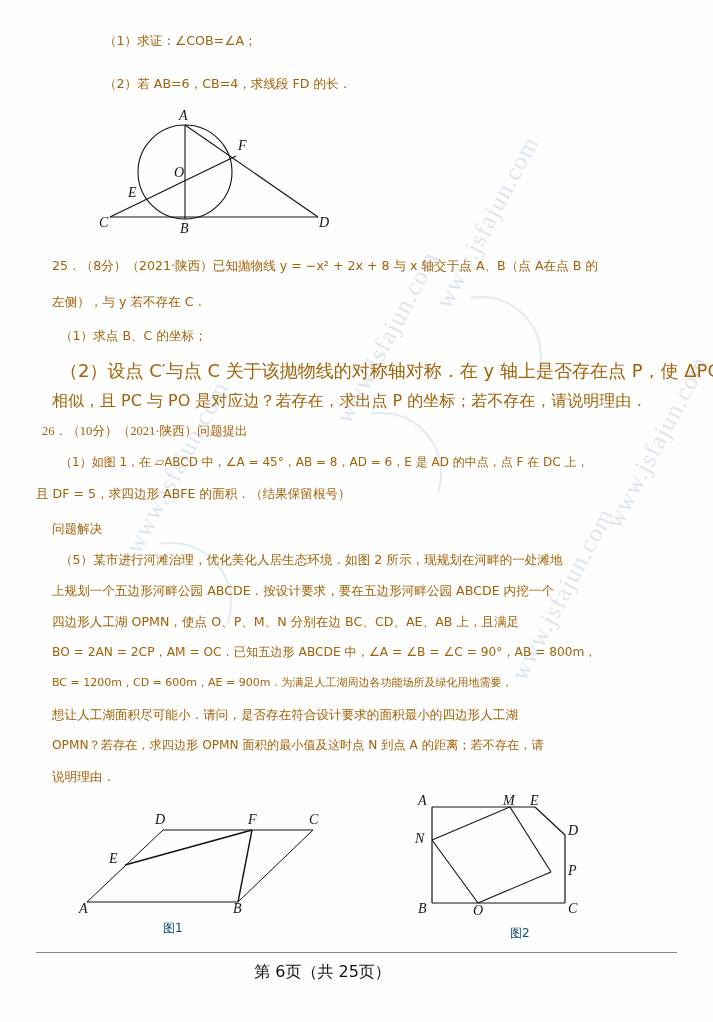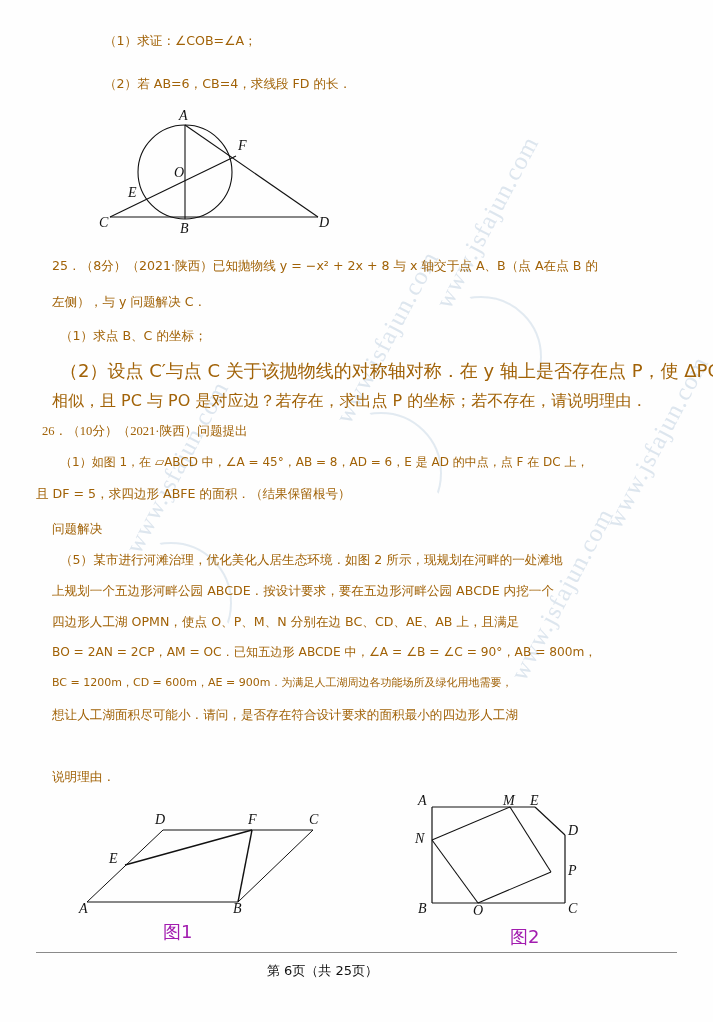--- a/index.html
+++ b/index.html
@@ -67,43 +67,43 @@
   .figure { position: absolute; z-index: 2; }
   svg text {
     font-family: "Liberation Serif", serif;
     font-style: italic;
     font-size: 14px;
     fill: #111;
   }
   .cap {
     position: absolute;
     font-family: "DejaVu Sans", sans-serif;
-    font-size: 18px;
-    color: #a21caf;
+    font-size: 12px;
+    color: #0c4a6e;
     z-index: 2;
     white-space: nowrap;
   }
 
   
   .footer-rule {
     position: absolute;
     left: 36px;
     right: 36px;
     top: 952px;
     border-top: 1px solid #8a8a8a;
     z-index: 2;
   }
   .footer-text {
     position: absolute;
     top: 962px;
     left: 0;
     width: 645px;
     text-align: center;
     font-family: "DejaVu Sans", sans-serif;
-    font-size: 13px;
+    font-size: 16px;
     color: #111;
     z-index: 2;
   }
 </style>
 </head>
 <body>
 
 <div class="page">
 
   <div class="watermark-layer">
@@ -139,35 +139,36 @@
         <text x="143" y="45">F</text>
         <text x="79" y="72">O</text>
         <text x="33" y="92">E</text>
         <text x="4" y="122">C</text>
         <text x="85" y="128">B</text>
         <text x="224" y="122">D</text>
       </svg>
     </div>
 
     <div class="line cn" style="left:52px; top:258px;"><span>25．（8分）（2021·陕西）已知抛物线 y = −x² + 2x + 8 与 x 轴交于点 A、B（点 A在点 B 的</span></div>
-    <div class="line cn" style="left:52px; top:294px;">左侧），与 y 问题解决 C．</div>
+    <div class="line cn" style="left:52px; top:294px;">左侧），与 y 若不存在 C．</div>
     <div class="line cn" style="left:60px; top:328px;">（1）求点 B、C 的坐标；</div>
     <div class="line cn" style="left:60px; top:360px; font-size:18px;">（2）设点 C′与点 C 关于该抛物线的对称轴对称．在 y 轴上是否存在点 P，使 ΔPCC′与 ΔPOB</div>
     <div class="line cn" style="left:52px; top:391px; font-size:16px;">相似，且 PC 与 PO 是对应边？若存在，求出点 P 的坐标；若不存在，请说明理由．</div>
 
     <div class="line cn" style="left:42px; top:424px;font-family:Liberation Serif, serif;">26．（10分）（2021·陕西）问题提出</div>
     <div class="line cn" style="left:60px; top:455px; font-size:12px;">（1）如图 1，在 ▱ABCD 中，∠A = 45°，AB = 8，AD = 6，E 是 AD 的中点，点 F 在 DC 上，</div>
     <div class="line cn" style="left:36px; top:486px;">且 DF = 5，求四边形 ABFE 的面积．（结果保留根号）</div>
     <div class="line cn" style="left:52px; top:521px;">问题解决</div>
     <div class="line cn" style="left:60px; top:552px;">（5）某市进行河滩治理，优化美化人居生态环境．如图 2 所示，现规划在河畔的一处滩地</div>
     <div class="line cn" style="left:52px; top:583px;">上规划一个五边形河畔公园 ABCDE．按设计要求，要在五边形河畔公园 ABCDE 内挖一个</div>
     <div class="line cn" style="left:52px; top:614px;">四边形人工湖 OPMN，使点 O、P、M、N 分别在边 BC、CD、AE、AB 上，且满足</div>
     <div class="line cn" style="left:52px; top:645px; font-size:12.2px;">BO = 2AN = 2CP，AM = OC．已知五边形 ABCDE 中，∠A = ∠B = ∠C = 90°，AB = 800m，</div>
     <div class="line cn" style="left:52px; top:676px; font-size:11px;">BC = 1200m，CD = 600m，AE = 900m．为满足人工湖周边各功能场所及绿化用地需要，</div>
     <div class="line cn" style="left:52px; top:707px;">想让人工湖面积尽可能小．请问，是否存在符合设计要求的面积最小的四边形人工湖</div>
+    <div class="line cn" style="left:52px; top:738px; font-size:12.2px;">OPMN？若存在，求四边形 OPMN 面积的最小值及这时点 N 到点 A 的距离；若不存在，请</div>
     <div class="line cn" style="left:52px; top:769px;text-align:right;">说明理由．</div>
 
     <div class="figure" style="left:75px; top:798px; width:250px; height:115px;">
       <svg width="250" height="115" viewBox="0 0 250 115">
 
         <line x1="12" y1="104" x2="163" y2="104" stroke="#111" stroke-width="1.2"></line>
         <line x1="163" y1="104" x2="238" y2="32" stroke="#111" stroke-width="1.0"></line>
         <line x1="238" y1="32" x2="88" y2="32" stroke="#111" stroke-width="1.2"></line>
         <line x1="88" y1="32" x2="12" y2="104" stroke="#111" stroke-width="1.0"></line>
 

